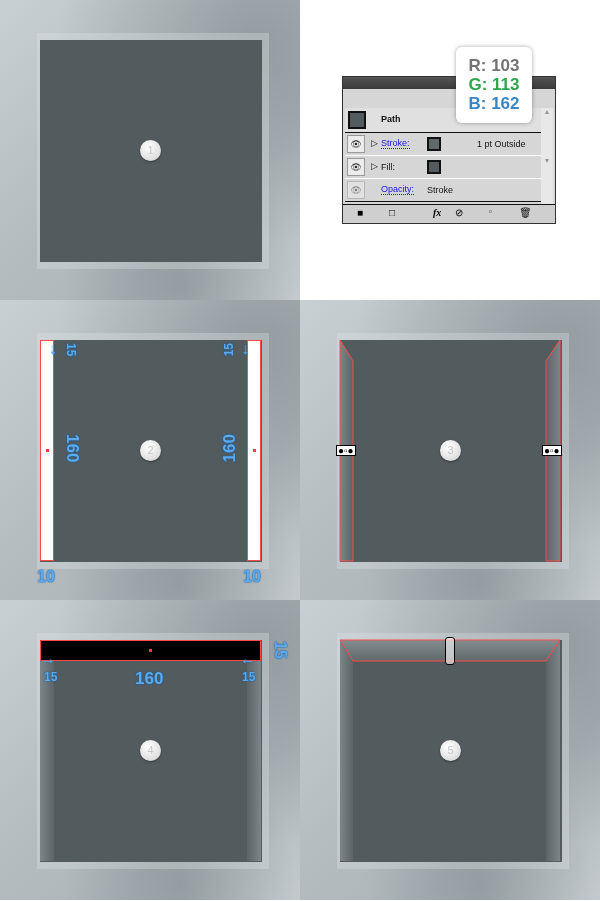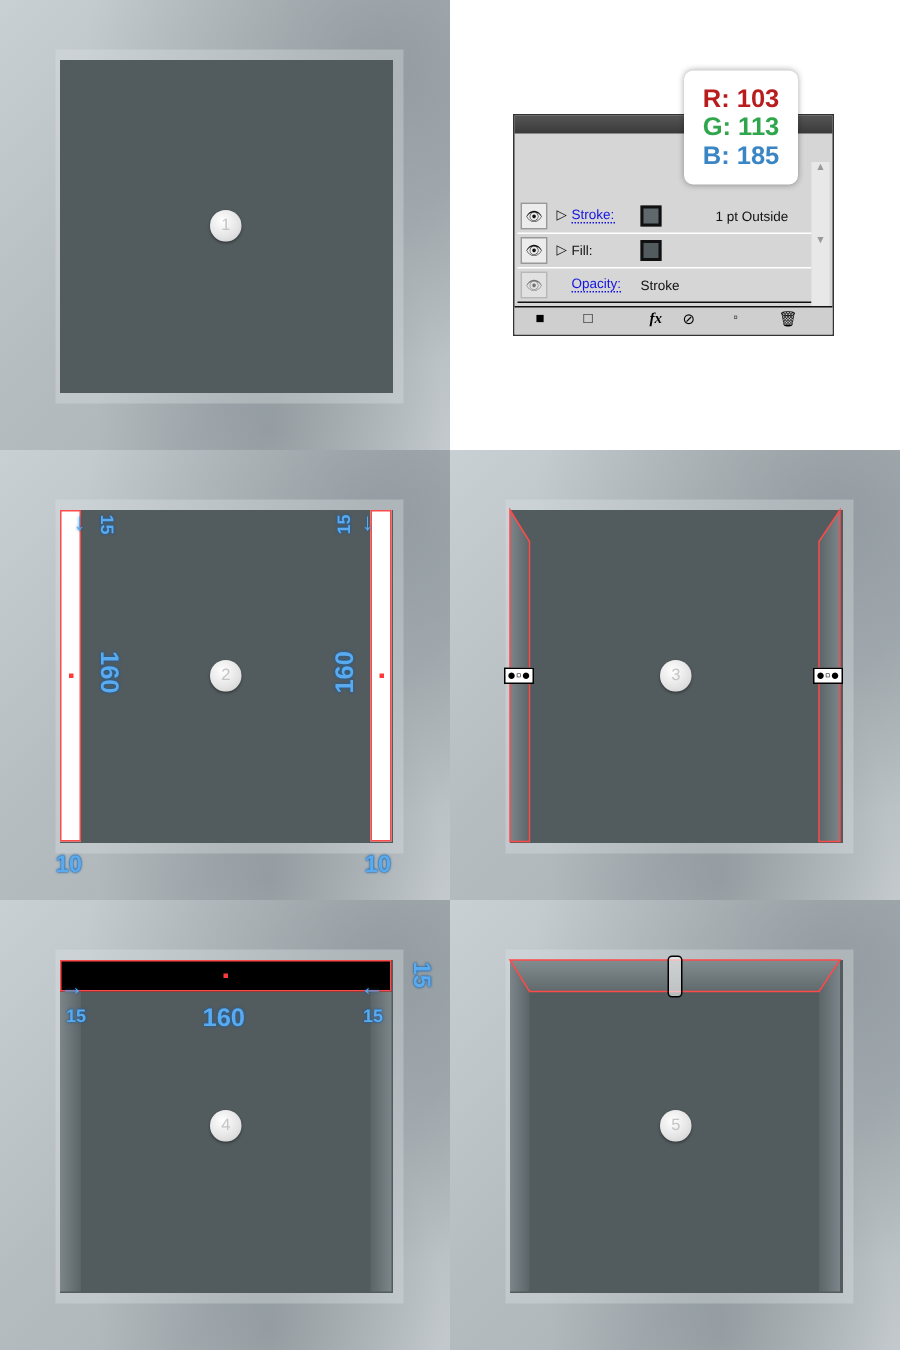--- a/index.html
+++ b/index.html
@@ -41,20 +41,24 @@
 
 <div class="cell" style="left:0;top:0">
   <div class="frame"></div>
   <div class="sq"></div>
   <div class="badge">1</div>
 </div>
 
 <div class="cell blank" style="left:300px;top:0"></div>
 <div class="panel">
   <div class="ptitle"></div>
+  <div class="row" style="top:31px;height:24px;border-bottom:1px solid #111;background:#e0e0e0;">
+    <div class="swatch" style="left:3px;top:3px;width:18px;height:18px;background:#525b5e;"></div>
+    <span style="position:absolute;left:36px;top:6px;font-weight:bold;">Path</span>
+  </div>
   <div class="row" style="top:56px">
     <div class="eye">👁</div>
     <span style="position:absolute;left:26px;top:5px;">▷</span>
     <span class="link" style="position:absolute;left:36px;top:5px;">Stroke:</span>
     <div class="swatch" style="left:82px;top:4px"></div>
     <span style="position:absolute;left:132px;top:6px;">1 pt  Outside</span>
   </div>
   <div class="row" style="top:79px">
     <div class="eye">👁</div>
     <span style="position:absolute;left:26px;top:5px;">▷</span>
@@ -70,23 +74,23 @@
   <div class="bottombar">
     <span class="bb" style="left:14px">■</span>
     <span class="bb" style="left:46px">□</span>
     <span class="bb" style="left:78px;font-style:italic;font-family:'Liberation Serif',serif;font-weight:bold;margin-left:12px;">fx</span>
     <span class="bb" style="left:112px">⊘</span>
     <span class="bb" style="left:146px;font-size:8px">▫</span>
     <span class="bb" style="left:176px">🗑</span>
   </div>
 </div>
 <div class="rgb">
-  <div style="color:#b91c1c">R: 103</div>
+  <div style="color:#737373">R: 103</div>
   <div style="color:#2fa64b">G: 113</div>
-  <div style="color:#3a86c4">B: 185</div>
+  <div style="color:#3a86c4">B: 162</div>
 </div>
 
 <div class="cell" style="left:0;top:300px">
   <div class="frame"></div>
   <div class="sq"></div>
   <div style="position:absolute;left:40px;top:40px;width:14px;height:221px;background:#fff;border:1px solid #ff4a4a;box-sizing:border-box;"></div>
   <div style="position:absolute;left:247px;top:40px;width:14px;height:221px;background:#fff;border:1px solid #ff4a4a;box-sizing:border-box;"></div>
   <div class="reddot" style="left:46px;top:149px;width:3px;height:3px"></div>
   <div class="reddot" style="left:253px;top:149px;width:3px;height:3px"></div>
   <span class="arrow" style="left:49px;top:40px;font-size:16px">↓</span>

